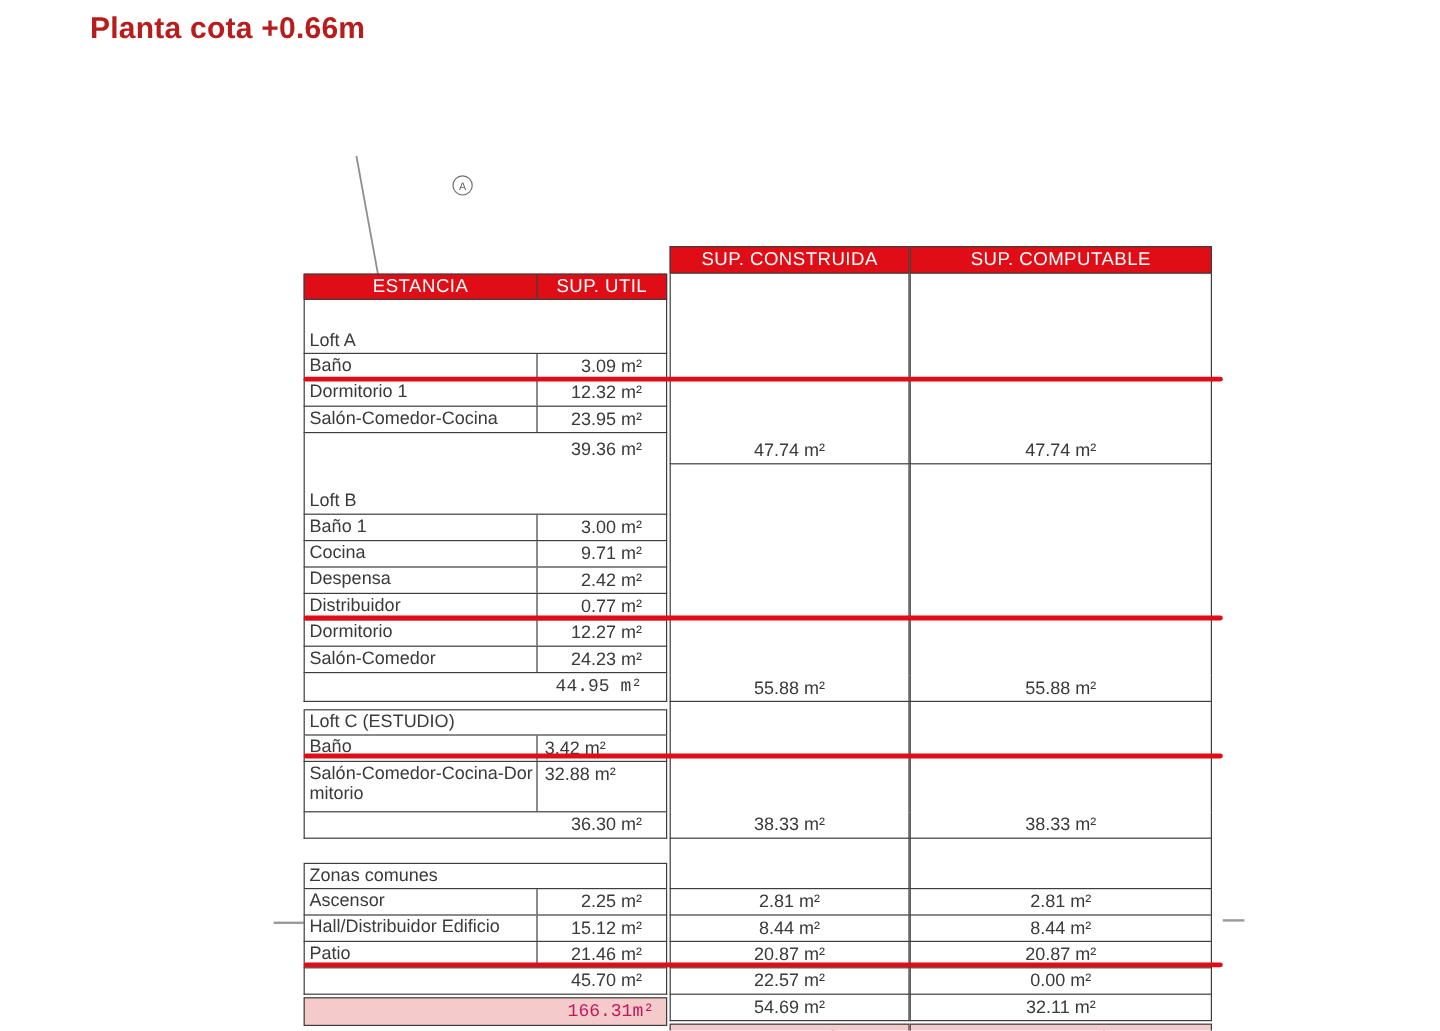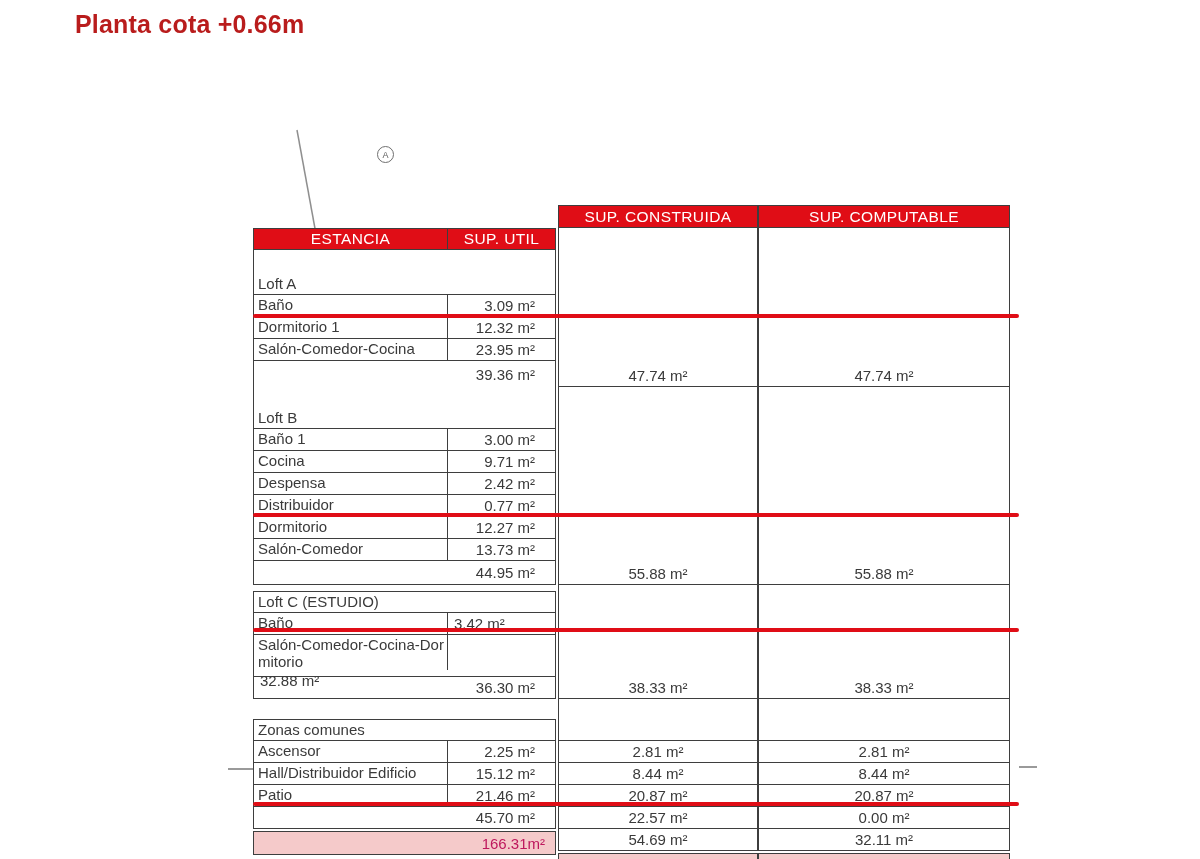--- a/index.html
+++ b/index.html
@@ -11,21 +11,21 @@
   .deco-svg{position:absolute;left:0;top:0;width:1200px;height:859px;z-index:0;}
   .col{position:absolute;z-index:1;box-sizing:border-box;margin-top:47px;}
   .col *{box-sizing:border-box;}
   .col-left{left:253px;top:181px;width:303px;}
   .col-mid{left:558px;top:158px;width:200px;}
   .col-right{left:758px;top:158px;width:252px;}
   .redbar{background:#e00d16;border:1.5px solid #3e3e3e;color:#fff;display:flex;align-items:center;
           font-size:15.5px;letter-spacing:0.4px;}
   .redbar .hcell{flex:1;text-align:center;}
   .redbar .hcell.first{width:194px;flex:none;border-right:1.5px solid #3e3e3e;height:100%;display:flex;align-items:center;justify-content:center;}
-  .h22{height:22px;} .h23{height:23px;} .h24{height:24px;} .h42{height:42px;flex-direction:column;} .h45{height:45px;}
+  .h22{height:22px;} .h23{height:23px;} .h24{height:24px;font-family:Liberation Mono, monospace;} .h42{height:42px;} .h45{height:45px;}
   .h68{height:68px;} .h92{height:92px;} .h137{height:137px;} .h176{height:176px;} .h6{height:6px;} .h20{height:20px;} .h2{height:2px;}
   .boxlr{border-left:1.5px solid #3e3e3e;border-right:1.5px solid #3e3e3e;background:transparent;}
   .bb{border-bottom:1.5px solid #3e3e3e;}
   .bt{border-top:1.5px solid #3e3e3e;}
   .row{display:flex;font-size:15px;}
   .row .lbl{width:194px;border-right:1.5px solid #3e3e3e;display:flex;align-items:center;padding-left:4px;line-height:1.1;}
   .row .lbl.wrap{word-break:break-all;align-items:flex-start;padding-top:2px;}
   .row .val{flex:1;display:flex;align-items:center;justify-content:flex-end;padding-right:20px;}
   .row .val.left{justify-content:flex-start;padding-left:6px;}
   .row .val.top{align-items:flex-start;padding-top:2px;}
@@ -96,21 +96,21 @@
     <div class="boxlr bb h22 row">
       <span class="lbl">Distribuidor</span>
       <span class="val">0.77 m²</span>
     </div>
     <div class="boxlr bb h22 row">
       <span class="lbl">Dormitorio</span>
       <span class="val">12.27 m²</span>
     </div>
     <div class="boxlr bb h22 row">
       <span class="lbl">Salón-Comedor</span>
-      <span class="val">13.73 m²</span>
+      <span class="val">24.23 m²</span>
     </div>
     <div class="boxlr bb h24 subrow">
       <span>44.95 m²</span>
     </div>
     <div class="h6"></div>
     <div class="boxlr bt bb h22 grouplbl">
       <span>Loft C (ESTUDIO)</span>
     </div>
     <div class="boxlr bb h22 row">
       <span class="lbl">Baño</span>

